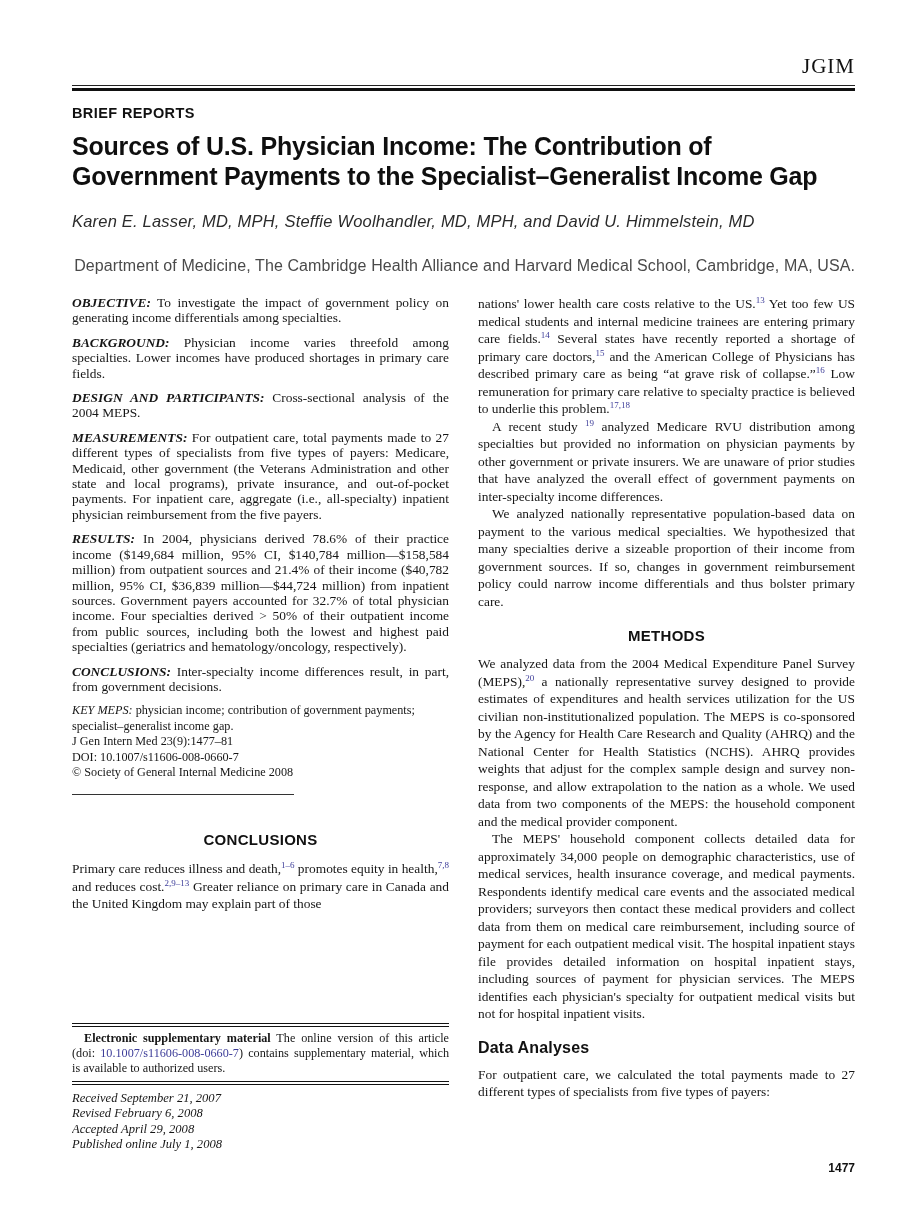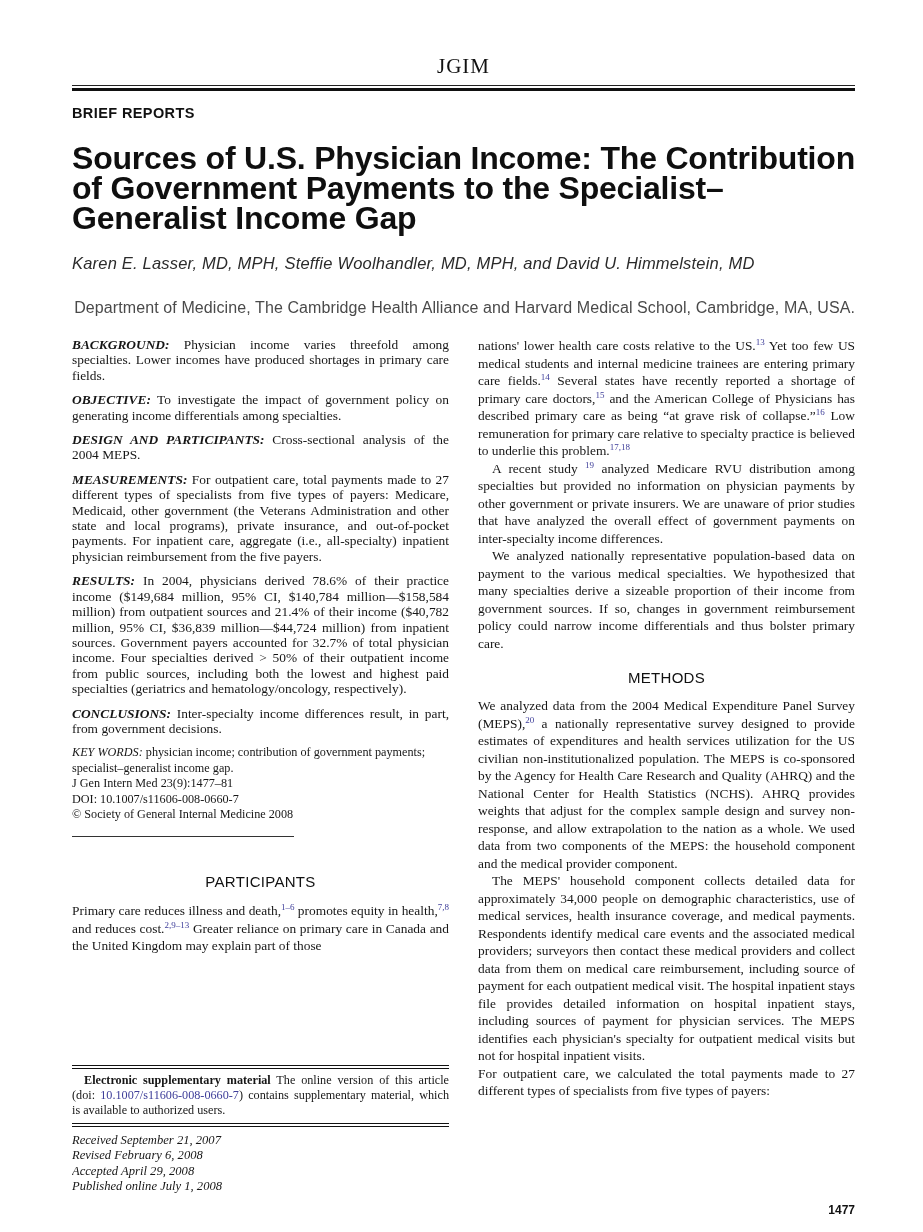--- a/index.html
+++ b/index.html
@@ -8,36 +8,36 @@
     width:923px;height:1232px;
     margin:0 auto;
     background:#ffffff;
     overflow:hidden;
     font-family:"Liberation Serif", serif;
     color:#111;
   }
   .content{position:absolute;left:72px;top:0;width:783px;}
   
   .journal-logo{
-    text-align:center;
+    text-align:right;
     font-family:"Liberation Serif", serif;
     font-size:21px;letter-spacing:1px;
     padding-top:54px;line-height:24px;color:#111;
   }
   .rule-double-header{margin-top:7px;border-top:1px solid #222;}
   .rule-double-header .thick{margin-top:2px;height:3px;background:#111;}
   .section-label{
     margin-top:14px;
     font-family:"Liberation Sans", sans-serif;
     font-weight:bold;font-size:14.5px;letter-spacing:0.4px;color:#111;
   }
   .article-title{
-    margin-top:22px;
+    margin-top:10px;
     font-family:"Liberation Sans", sans-serif;
-    font-weight:bold;font-size:32px;line-height:30px;letter-spacing:-0.2px;color:#0f0f0f;
+    font-weight:bold;font-size:25px;line-height:30px;letter-spacing:-0.2px;color:#0f0f0f;
   }
   .authors{
     margin-top:21px;
     font-family:"Liberation Sans", sans-serif;
     font-style:italic;font-size:16.5px;color:#2b2b2b;letter-spacing:0.2px;
   }
   .affiliation{
     margin-top:26px;
     font-family:"Liberation Sans", sans-serif;
     font-size:16px;color:#4a4a4a;letter-spacing:0.1px;text-align:right;
@@ -52,21 +52,21 @@
     font-size:13.4px;line-height:15.4px;text-align:justify;
     margin:0 0 9px 0;color:#161616;
   }
   .abs-label{font-weight:bold;font-style:italic;}
   .kw-block{font-size:12.2px;line-height:15.4px;margin-top:3px;color:#161616;}
   .kw-label{font-style:italic;}
   .short-rule{margin-top:14px;width:222px;border-top:1px solid #333;}
   .center-heading{
     text-align:center;
     font-family:"Liberation Sans", sans-serif;
-    font-weight:normal;font-size:15px;letter-spacing:0.3px;color:#111;
+    font-weight:bold;font-size:15px;letter-spacing:0.3px;color:#111;
   }
   .intro-heading{margin-top:36px;margin-bottom:12px;}
   .body-para{
     font-size:13.4px;line-height:17.5px;text-align:justify;margin:0;color:#161616;
   }
   .indent{text-indent:14px;}
   sup.ref{font-size:9px;color:#3d3d99;line-height:0;}
   .link-text{color:#3d3d99;}
   
   .footnote-box{position:absolute;left:0;bottom:22px;width:377px;}
@@ -107,42 +107,42 @@
     <div class="article-title">Sources of U.S. Physician Income: The Contribution of Government Payments to the Specialist–Generalist Income Gap</div>
 
     <div class="authors">Karen E. Lasser, MD, MPH, Steffie Woolhandler, MD, MPH, and David U. Himmelstein, MD</div>
 
     <div class="affiliation">Department of Medicine, The Cambridge Health Alliance and Harvard Medical School, Cambridge, MA, USA.</div>
 
     <div class="columns">
 
       <div class="col col-left">
 
+        <p class="abs-para"><span class="abs-label">OBJECTIVE:</span><span> To investigate the impact of government policy on generating income differentials among specialties.</span></p>
+
         <p class="abs-para"><span class="abs-label">BACKGROUND:</span><span> Physician income varies threefold among specialties. Lower incomes have produced shortages in primary care fields.</span></p>
-
-        <p class="abs-para"><span class="abs-label">OBJECTIVE:</span><span> To investigate the impact of government policy on generating income differentials among specialties.</span></p>
 
         <p class="abs-para"><span class="abs-label">DESIGN AND PARTICIPANTS:</span><span> Cross-sectional analysis of the 2004 MEPS.</span></p>
 
         <p class="abs-para"><span class="abs-label">MEASUREMENTS:</span><span> For outpatient care, total payments made to 27 different types of specialists from five types of payers: Medicare, Medicaid, other government (the Veterans Administration and other state and local programs), private insurance, and out-of-pocket payments. For inpatient care, aggregate (i.e., all-specialty) inpatient physician reimbursement from the five payers.</span></p>
 
         <p class="abs-para"><span class="abs-label">RESULTS:</span><span> In 2004, physicians derived 78.6% of their practice income ($149,684 million, 95% CI, $140,784 million—$158,584 million) from outpatient sources and 21.4% of their income ($40,782 million, 95% CI, $36,839 million—$44,724 million) from inpatient sources. Government payers accounted for 32.7% of total physician income. Four specialties derived &gt; 50% of their outpatient income from public sources, including both the lowest and highest paid specialties (geriatrics and hematology/oncology, respectively).</span></p>
 
         <p class="abs-para"><span class="abs-label">CONCLUSIONS:</span><span> Inter-specialty income differences result, in part, from government decisions.</span></p>
 
         <div class="kw-block">
-          <div><span class="kw-label">KEY WORDS:</span><span> physician income; contribution of government payments; specialist–generalist income gap.</span></div>
+          <div><span class="kw-label">KEY MEPS:</span><span> physician income; contribution of government payments; specialist–generalist income gap.</span></div>
           <div>J Gen Intern Med 23(9):1477–81</div>
           <div>DOI: 10.1007/s11606-008-0660-7</div>
           <div>© Society of General Internal Medicine 2008</div>
         </div>
 
         <div class="short-rule"></div>
 
-        <div class="center-heading intro-heading">PARTICIPANTS</div>
+        <div class="center-heading intro-heading">CONCLUSIONS</div>
 
         <p class="body-para">Primary care reduces illness and death,<sup class="ref">1–6</sup> promotes equity in health,<sup class="ref">7,8</sup> and reduces cost.<sup class="ref">2,9–13</sup> Greater reliance on primary care in Canada and the United Kingdom may explain part of those</p>
 
         <div class="footnote-box">
           <div class="rule-db"></div>
           <p class="footnote-text"><span class="fn-bold">Electronic supplementary material</span> The online version of this article (doi: <span class="link-text">10.1007/s11606-008-0660-7</span>) contains supplementary material, which is available to authorized users.</p>
           <div class="rule-db"></div>
           <div class="dates">
             <div>Received September 21, 2007</div>
             <div>Revised February 6, 2008</div>
@@ -157,20 +157,21 @@
         <p class="body-para">nations' lower health care costs relative to the US.<sup class="ref">13</sup> Yet too few US medical students and internal medicine trainees are entering primary care fields.<sup class="ref">14</sup> Several states have recently reported a shortage of primary care doctors,<sup class="ref">15</sup> and the American College of Physicians has described primary care as being “at grave risk of collapse.”<sup class="ref">16</sup> Low remuneration for primary care relative to specialty practice is believed to underlie this problem.<sup class="ref">17,18</sup></p>
         <p class="body-para indent">A recent study <sup class="ref">19</sup> analyzed Medicare RVU distribution among specialties but provided no information on physician payments by other government or private insurers. We are unaware of prior studies that have analyzed the overall effect of government payments on inter-specialty income differences.</p>
         <p class="body-para indent">We analyzed nationally representative population-based data on payment to the various medical specialties. We hypothesized that many specialties derive a sizeable proportion of their income from government sources. If so, changes in government reimbursement policy could narrow income differentials and thus bolster primary care.</p>
 
         <div class="center-heading methods-heading">METHODS</div>
 
 
         <p class="body-para">We analyzed data from the 2004 Medical Expenditure Panel Survey (MEPS),<sup class="ref">20</sup> a nationally representative survey designed to provide estimates of expenditures and health services utilization for the US civilian non-institutionalized population. The MEPS is co-sponsored by the Agency for Health Care Research and Quality (AHRQ) and the National Center for Health Statistics (NCHS). AHRQ provides weights that adjust for the complex sample design and survey non-response, and allow extrapolation to the nation as a whole. We used data from two components of the MEPS: the household component and the medical provider component.</p>
         <p class="body-para indent">The MEPS' household component collects detailed data for approximately 34,000 people on demographic characteristics, use of medical services, health insurance coverage, and medical payments. Respondents identify medical care events and the associated medical providers; surveyors then contact these medical providers and collect data from them on medical care reimbursement, including source of payment for each outpatient medical visit. The hospital inpatient stays file provides detailed information on hospital inpatient stays, including sources of payment for physician services. The MEPS identifies each physician's specialty for outpatient medical visits but not for hospital inpatient visits.</p>
 
+        <div class="sub-heading later">Data Analyses</div>
 
         <p class="body-para">For outpatient care, we calculated the total payments made to 27 different types of specialists from five types of payers:</p>
 
         <div class="page-number">1477</div>
       </div>
 
     </div>
   </div>
 </div>
 

